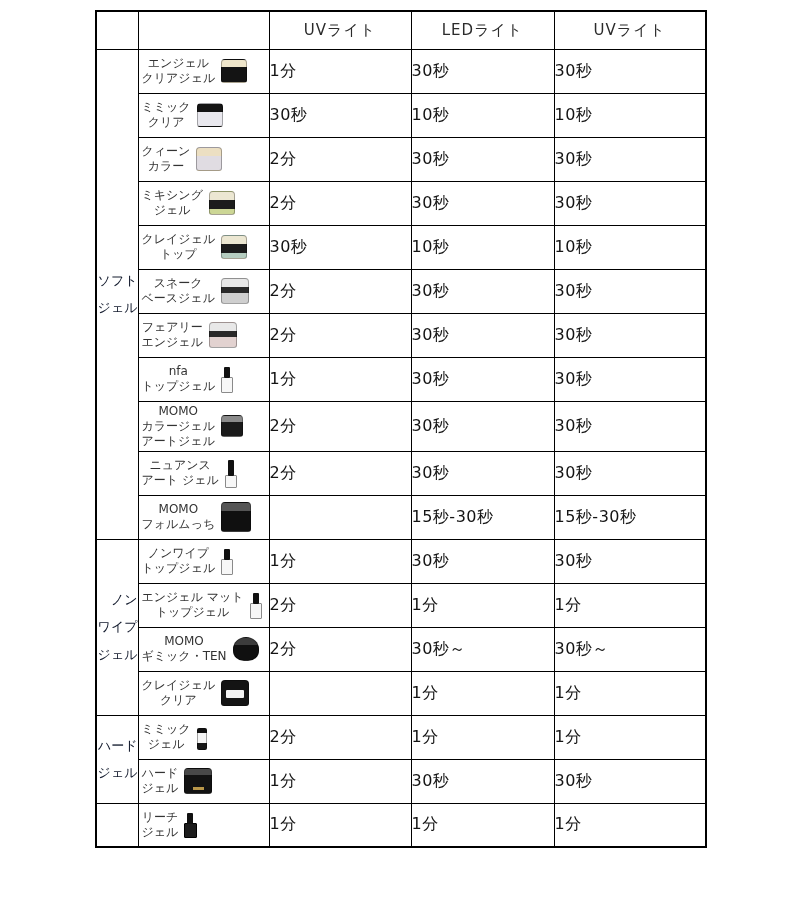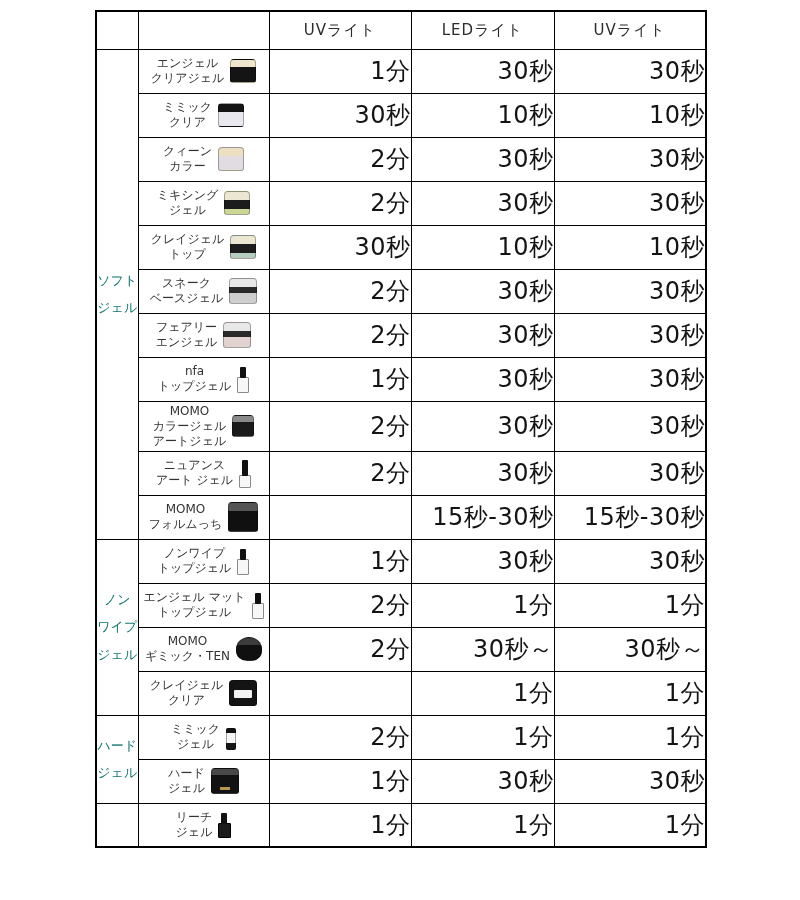--- a/index.html
+++ b/index.html
@@ -8,25 +8,25 @@
   .stage{position:absolute;left:0;top:2px;width:658px;height:900px;background:#fff;}
   table.cure{position:absolute;left:95px;top:8px;width:610px;
              border-collapse:collapse;table-layout:fixed;
              border:2px solid #000;background:#fff;}
   col.c-cat{width:42px}col.c-prod{width:131px}col.c-uv{width:142px}
   col.c-led{width:143px}col.c-mix{width:152px}
   td,th{border:1px solid #000;padding:0;vertical-align:middle;background:#fff;}
   tr.hdr{height:38px}
   tr.row{height:44px}
   th.hcell{font-size:15px;font-weight:400;color:#2b2b2b;text-align:center;letter-spacing:1px;}
-  td.cat{font-size:13px;color:#0f766e;text-align:center;white-space:pre-line;line-height:2.1;}
+  td.cat{font-size:13px;color:#0f172a;text-align:right;white-space:pre-line;line-height:2.1;}
   td.prod{padding:2px 3px;}
-  .prod-inner{display:flex;align-items:center;justify-content:center;gap:6px;height:100%;}
+  .prod-inner{display:flex;align-items:center;gap:6px;height:100%;}
   .pname{font-size:12px;color:#333;text-align:center;white-space:pre-line;line-height:1.25;}
-  td.time{font-size:24px;color:#141414;text-align:right;letter-spacing:0.5px;}
+  td.time{font-size:16px;color:#141414;text-align:left;letter-spacing:0.5px;}
   
   .p-icon{display:inline-block;flex:0 0 auto;position:relative;}
   .jar{width:26px;height:24px;border-radius:4px 4px 3px 3px;border:1px solid rgba(0,0,0,.3);box-sizing:border-box;}
   .jar-angel{background:linear-gradient(#efe6cb 0 34%,#141414 34% 100%);}
   .jar-builder{background:linear-gradient(#141414 0 36%,#e9e8ee 36% 100%);}
   .jar-queen{background:linear-gradient(#ecdfc2 0 36%,#e0dce2 36% 100%);}
   .jar-mixing{background:linear-gradient(#ece7d2 0 36%,#1c1c1c 36% 76%,#ccd695 76% 100%);}
   .jar-semihard{background:linear-gradient(#ece7d2 0 36%,#1c1c1c 36% 76%,#b5cdc0 76% 100%);}
   .jar-snake{width:28px;height:26px;background:linear-gradient(#e8e8e8 0 32%,#2a2a2a 32% 60%,#cfcfcf 60% 100%);}
   .jar-fairy{width:28px;height:26px;background:linear-gradient(#e8e8e8 0 32%,#2a2a2a 32% 60%,#e2d2d0 60% 100%);}

